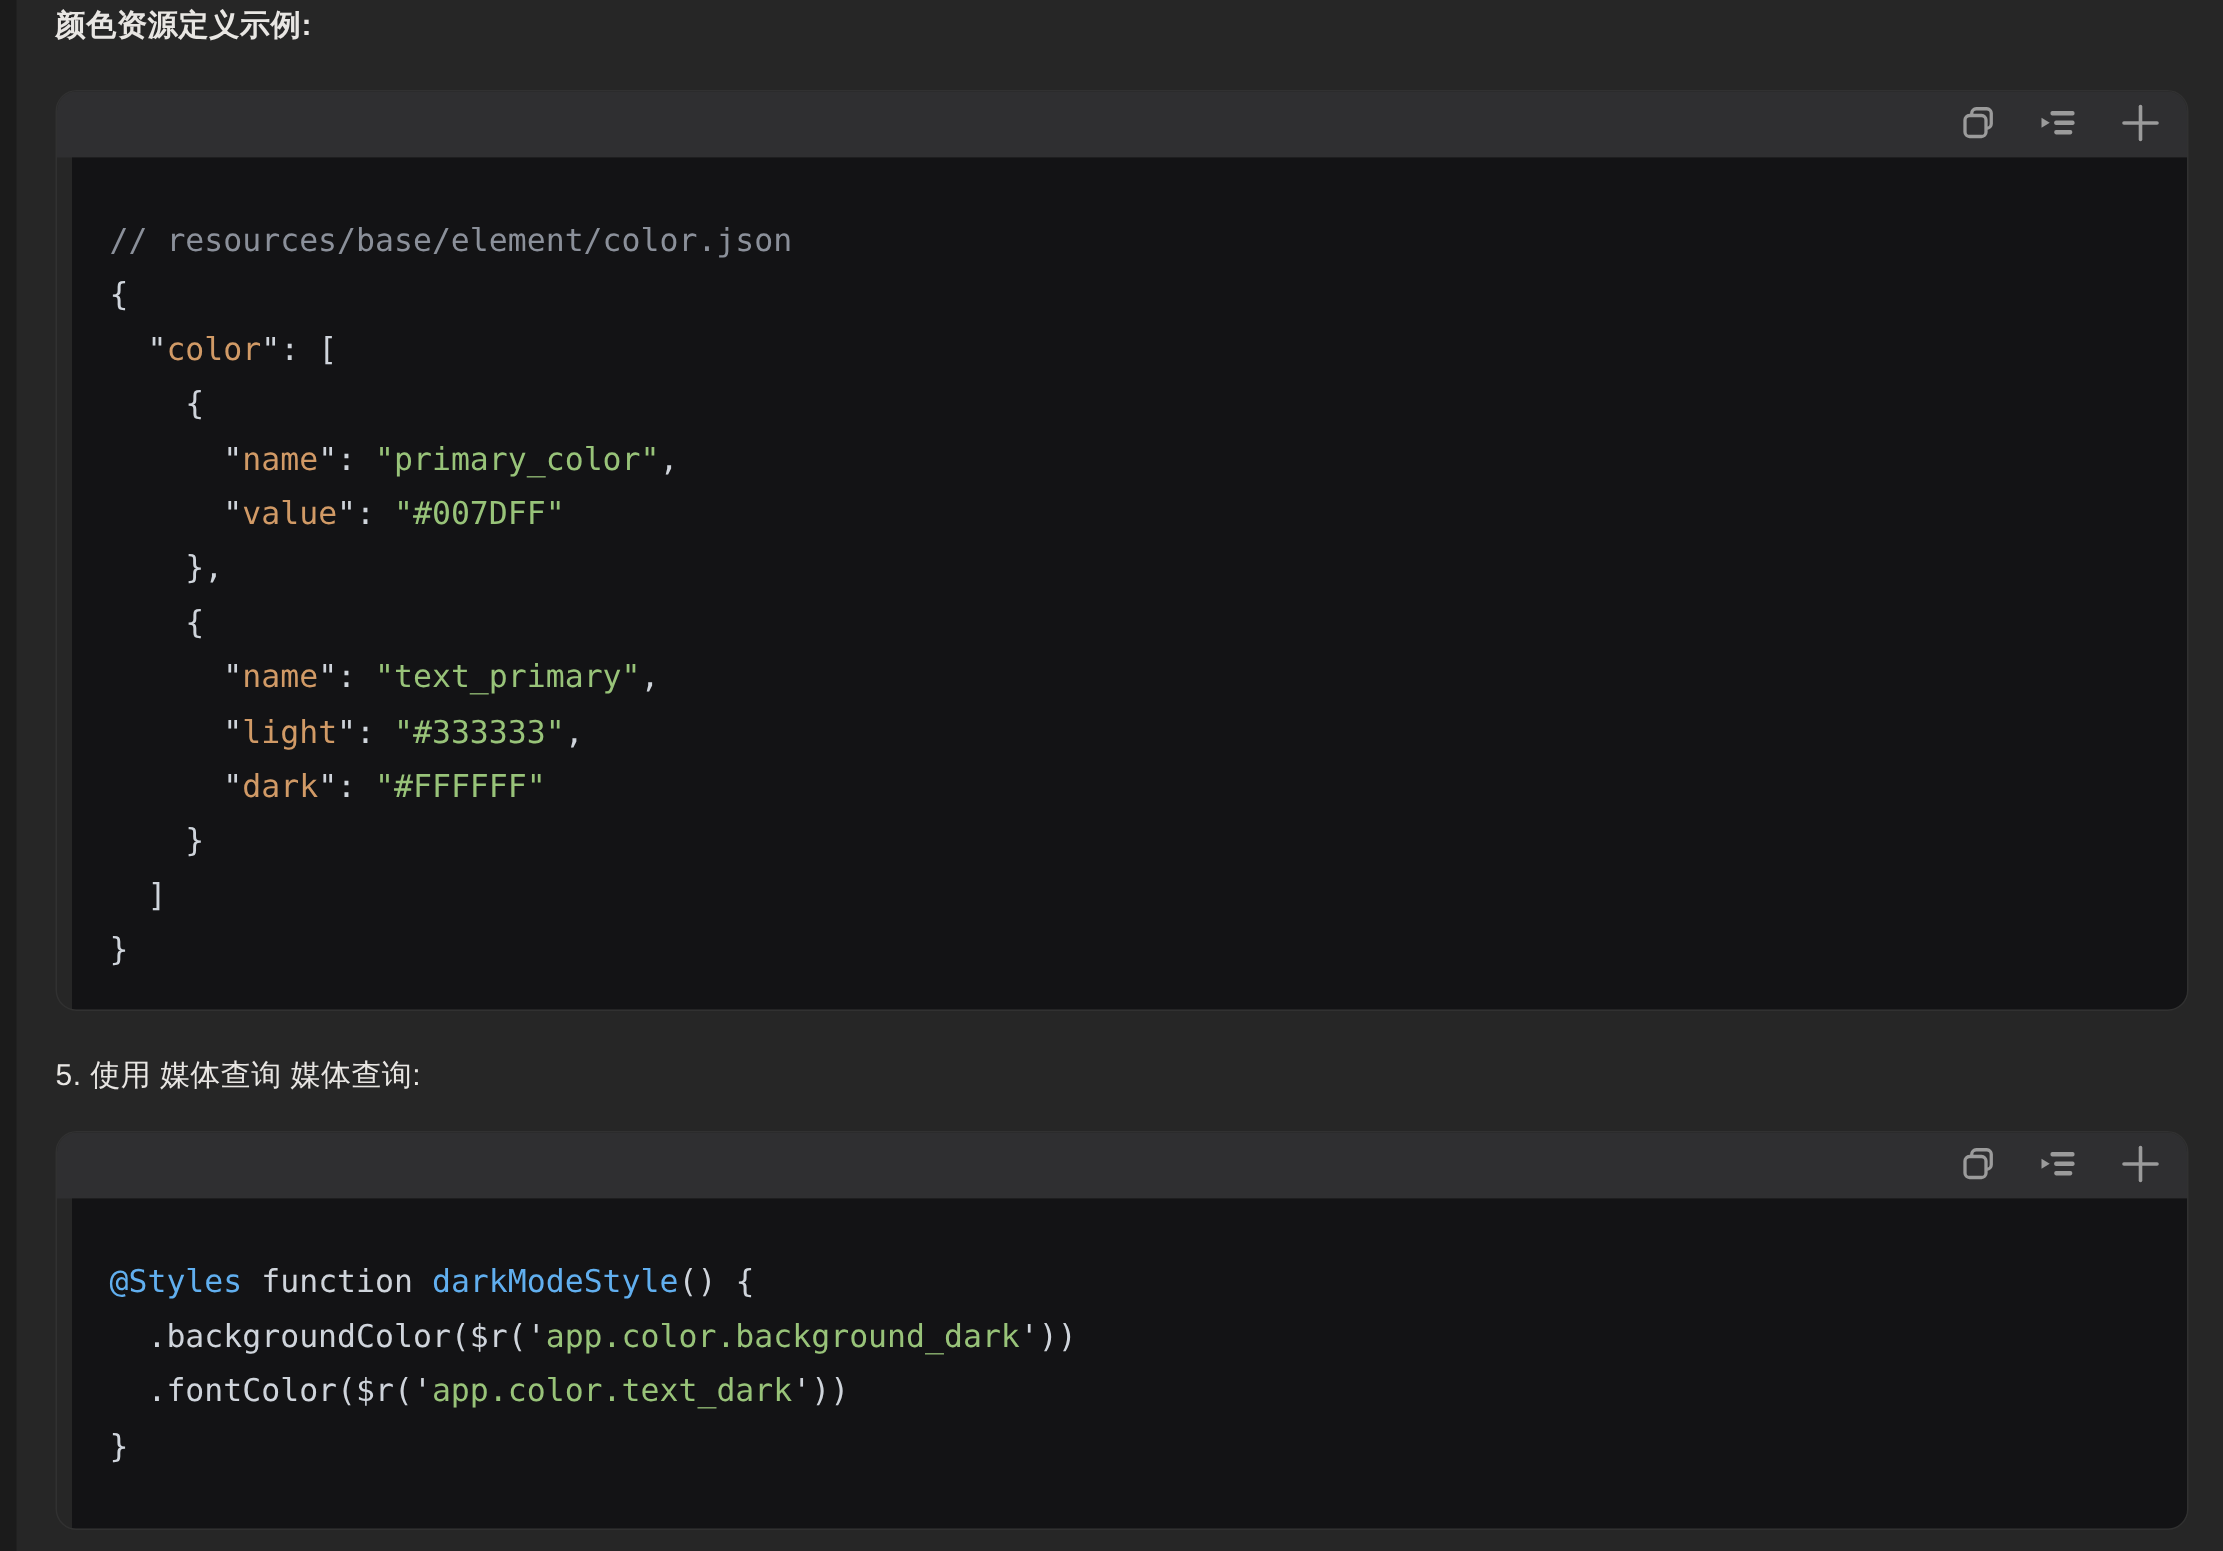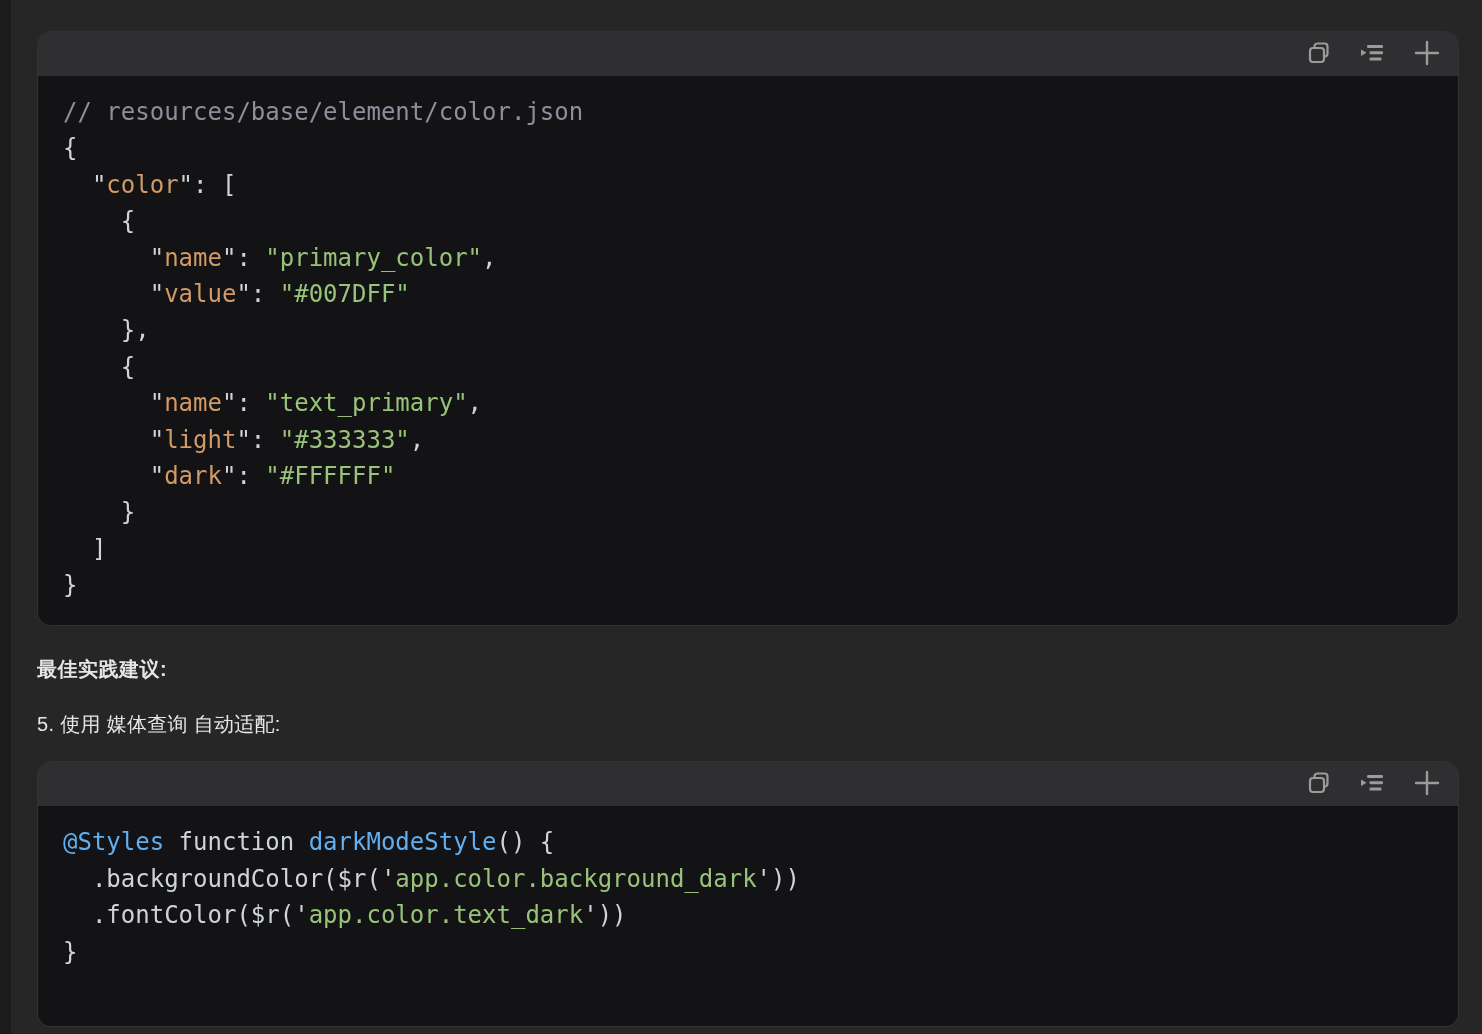--- a/index.html
+++ b/index.html
@@ -48,41 +48,43 @@
     height:44px;background:var(--code-header-bg);
     display:flex;align-items:center;justify-content:flex-end;
     gap:27px;padding-right:16px;
   }
   .tool-btn{
     background:none;border:none;cursor:pointer;padding:0;
     display:flex;align-items:center;justify-content:center;
   }
   .code-body{
     background:var(--code-body-bg);
-    padding:18px 25px 22px 25px;
+    padding:37px 25px 22px 25px;
     font-family:"DejaVu Sans Mono","Liberation Mono",monospace;
-    font-size:24px;
+    font-size:21px;
     color:var(--code-default);
     white-space:pre;
+    margin-left:10px;
   }
   .code-body.tall{min-height:220px;}
   .code-line{height:36.4px;line-height:36.4px;}
   .cmt{color:var(--code-comment);}
   .pun{color:var(--code-default);}
   .key{color:var(--code-key);}
   .str{color:var(--code-string);}
   .kw{color:var(--code-keyword);}
 </style>
 </head>
 <body>
 
 <div class="left-strip"></div>
 
 <div class="content">
 
+  <div class="sec-title t1">颜色资源定义示例:</div>
 
   <div class="code-card">
     <div class="code-header">
       <button class="tool-btn" title="">
         <span>
           <svg width="26" height="26" viewBox="0 0 26 26">
             <rect x="8.5" y="3.5" width="13" height="13" rx="3" fill="none" stroke="var(--icon)" stroke-width="2.2"></rect>
             <rect x="4" y="8" width="14" height="14" rx="3" fill="var(--code-header-bg)" stroke="var(--icon)" stroke-width="2.2"></rect>
           </svg>
         </span>
@@ -102,23 +104,22 @@
           <svg width="30" height="30" viewBox="0 0 30 30" stroke="var(--icon)" stroke-width="2.4" stroke-linecap="round">
             <line x1="15" y1="4" x2="15" y2="26"></line>
             <line x1="4" y1="15" x2="26" y2="15"></line>
           </svg>
         </span>
       </button>
     </div>
     <pre class="code-body"><div class="code-line"><span class="cmt">// resources/base/element/color.json</span></div><div class="code-line"><span class="pun">{</span></div><div class="code-line"><span class="pun">  "</span><span class="key">color</span><span class="pun">": [</span></div><div class="code-line"><span class="pun">    {</span></div><div class="code-line"><span class="pun">      "</span><span class="key">name</span><span class="pun">": </span><span class="str">"primary_color"</span><span class="pun">,</span></div><div class="code-line"><span class="pun">      "</span><span class="key">value</span><span class="pun">": </span><span class="str">"#007DFF"</span></div><div class="code-line"><span class="pun">    },</span></div><div class="code-line"><span class="pun">    {</span></div><div class="code-line"><span class="pun">      "</span><span class="key">name</span><span class="pun">": </span><span class="str">"text_primary"</span><span class="pun">,</span></div><div class="code-line"><span class="pun">      "</span><span class="key">light</span><span class="pun">": </span><span class="str">"#333333"</span><span class="pun">,</span></div><div class="code-line"><span class="pun">      "</span><span class="key">dark</span><span class="pun">": </span><span class="str">"#FFFFFF"</span></div><div class="code-line"><span class="pun">    }</span></div><div class="code-line"><span class="pun">  ]</span></div><div class="code-line"><span class="pun">}</span></div></pre>
   </div>
 
-  <div class="sec-title t2">最佳实践建议:</div>
 
-  <p class="list-line"><span>5. 使用 </span><b>媒体查询</b><span> 自动适配:</span></p>
+  <p class="list-line"><span>5. 使用 </span><b>媒体查询</b><span> 媒体查询:</span></p>
 
   <div class="code-card second">
     <div class="code-header">
       <button class="tool-btn" title="">
         <span>
           <svg width="26" height="26" viewBox="0 0 26 26">
             <rect x="8.5" y="3.5" width="13" height="13" rx="3" fill="none" stroke="var(--icon)" stroke-width="2.2"></rect>
             <rect x="4" y="8" width="14" height="14" rx="3" fill="var(--code-header-bg)" stroke="var(--icon)" stroke-width="2.2"></rect>
           </svg>
         </span>

